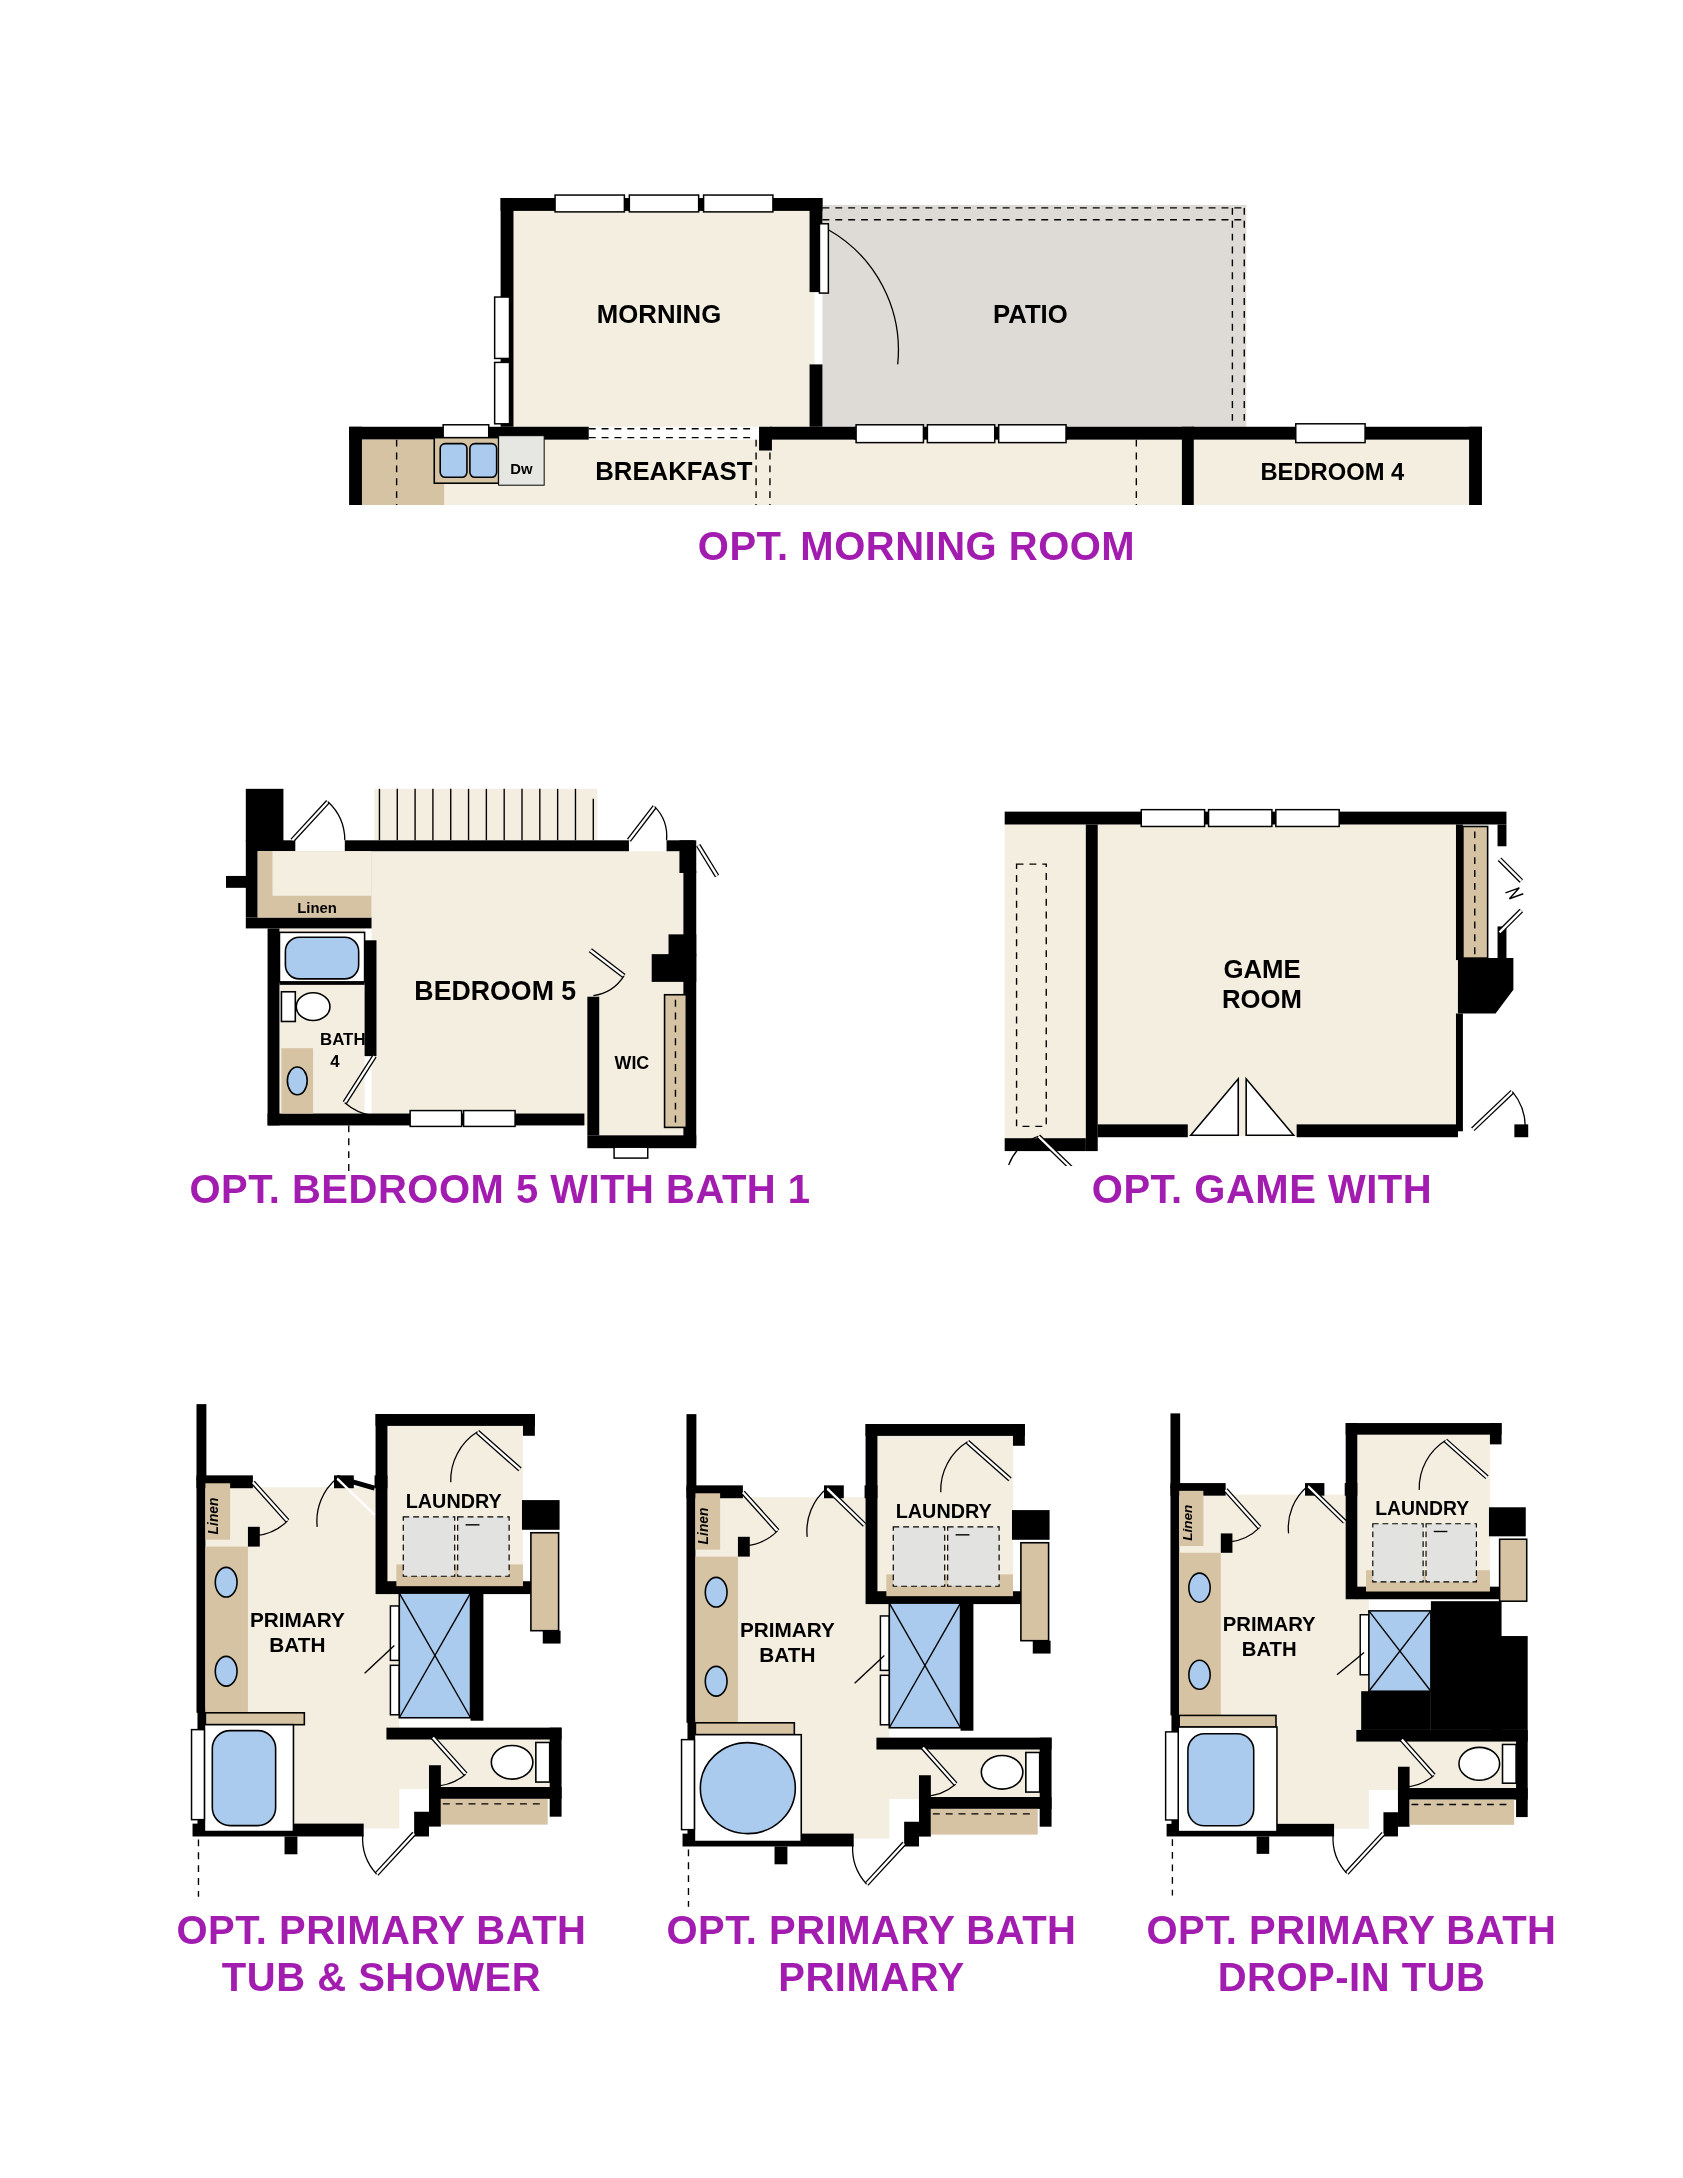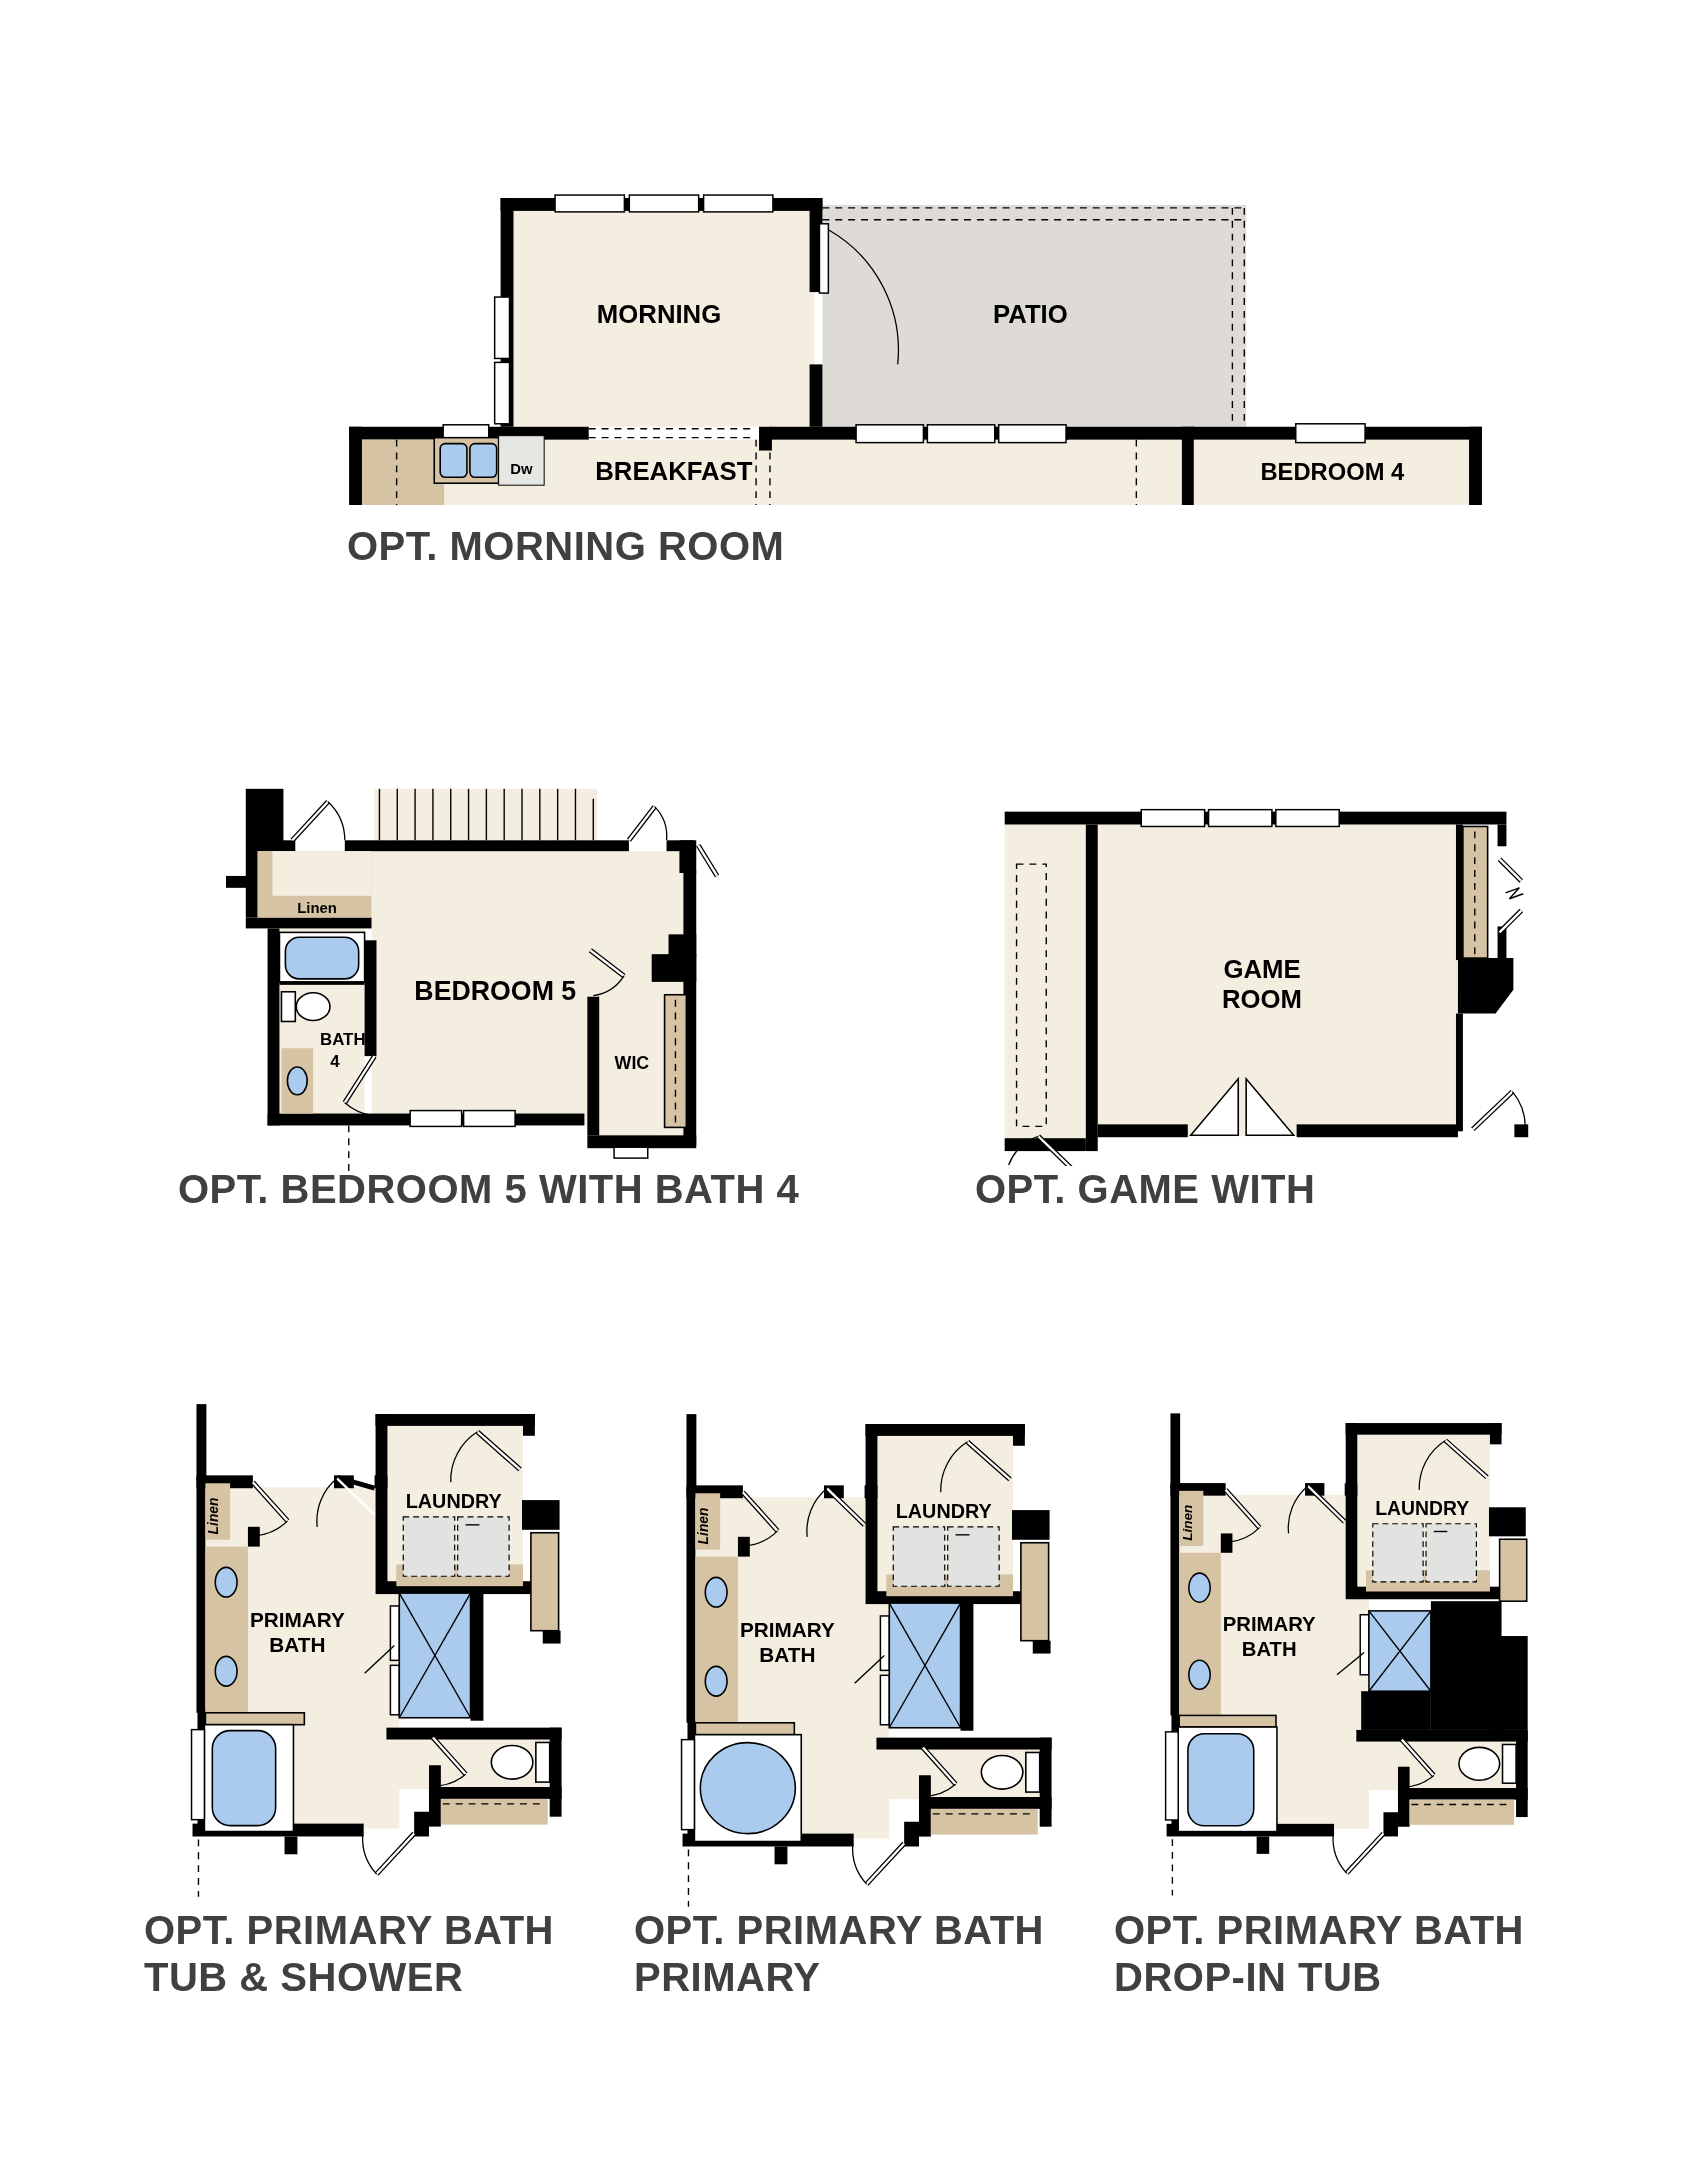--- a/index.html
+++ b/index.html
@@ -15,22 +15,22 @@
   .appl{fill:var(--gray);stroke:#000;stroke-width:1.2;stroke-dasharray:6 4;}
   .win{fill:#fff;stroke:#000;stroke-width:1.5;}
   .fix{fill:#fff;stroke:#000;stroke-width:1.6;}
   .dash{stroke:#000;stroke-width:1.4;stroke-dasharray:7 6;fill:none;}
   .thin{stroke:#000;stroke-width:1.4;fill:none;}
   .door{stroke:#000;stroke-width:1.3;fill:none;}
   .leaf{stroke:#000;stroke-width:5;fill:none;}
   .leafi{stroke:#fff;stroke-width:2.4;fill:none;}
   .lbl{font-family:"Liberation Sans",sans-serif;font-weight:700;fill:#000;text-anchor:middle;}
   .lbl-it{font-family:"Liberation Sans",sans-serif;font-weight:700;font-style:italic;fill:#000;text-anchor:middle;}
-  .caption{position:absolute;font-weight:700;font-size:40px;line-height:1.18;
-           color:#404040;letter-spacing:0.5px;white-space:pre-line;}
+  .caption{position:absolute;font-weight:700;font-size:40px;line-height:1.18;text-align:center;
+           color:#a21caf;letter-spacing:0.5px;white-space:pre-line;}
 </style>
 </head>
 <body>
 
 <div id="page">
 
 <svg viewBox="0 0 1150 410" style="left:347px;top:99px;width:1139px;height:406px">
   <g>
     <rect class="patio" x="480" y="107" width="428" height="224"></rect>
     <line class="dash" x1="480" y1="110" x2="908" y2="110"></line>
@@ -190,21 +190,21 @@
           <path class="leafi" d="M 368 188 L 402 214"></path>
       <path class="door" d="M 402 214 A 44 44 0 0 1 371 234"></path>
     </g>
     <rect class="tanb" x="443" y="233" width="22" height="134"></rect>
     <line class="dash" x1="454" y1="238" x2="454" y2="362"></line>
     <rect class="win" x="392" y="387" width="34" height="11"></rect>
     <text class="lbl" x="410" y="308" font-size="18">WIC</text>
   </g>
   <text class="lbl" x="272" y="238" font-size="27">BEDROOM 5</text>
 </svg>
-<div class="caption" style="left:178px;top:1166px;width:644px;">OPT. BEDROOM 5 WITH BATH 4</div>
+<div class="caption" style="left:178px;top:1166px;width:644px;">OPT. BEDROOM 5 WITH BATH 1</div>
 
 <svg viewBox="0 0 580 400" style="left:975px;top:770px;width:574px;height:396px">
   <g>
     <rect class="room" x="30" y="55" width="94" height="330"></rect>
     <rect class="room" x="124" y="55" width="364" height="315"></rect>
   </g>
   <g>
     <rect class="wall" x="30" y="42" width="507" height="13"></rect>
     <rect class="wall" x="112" y="55" width="12" height="330"></rect>
     <rect class="wall" x="30" y="372" width="82" height="13"></rect>

